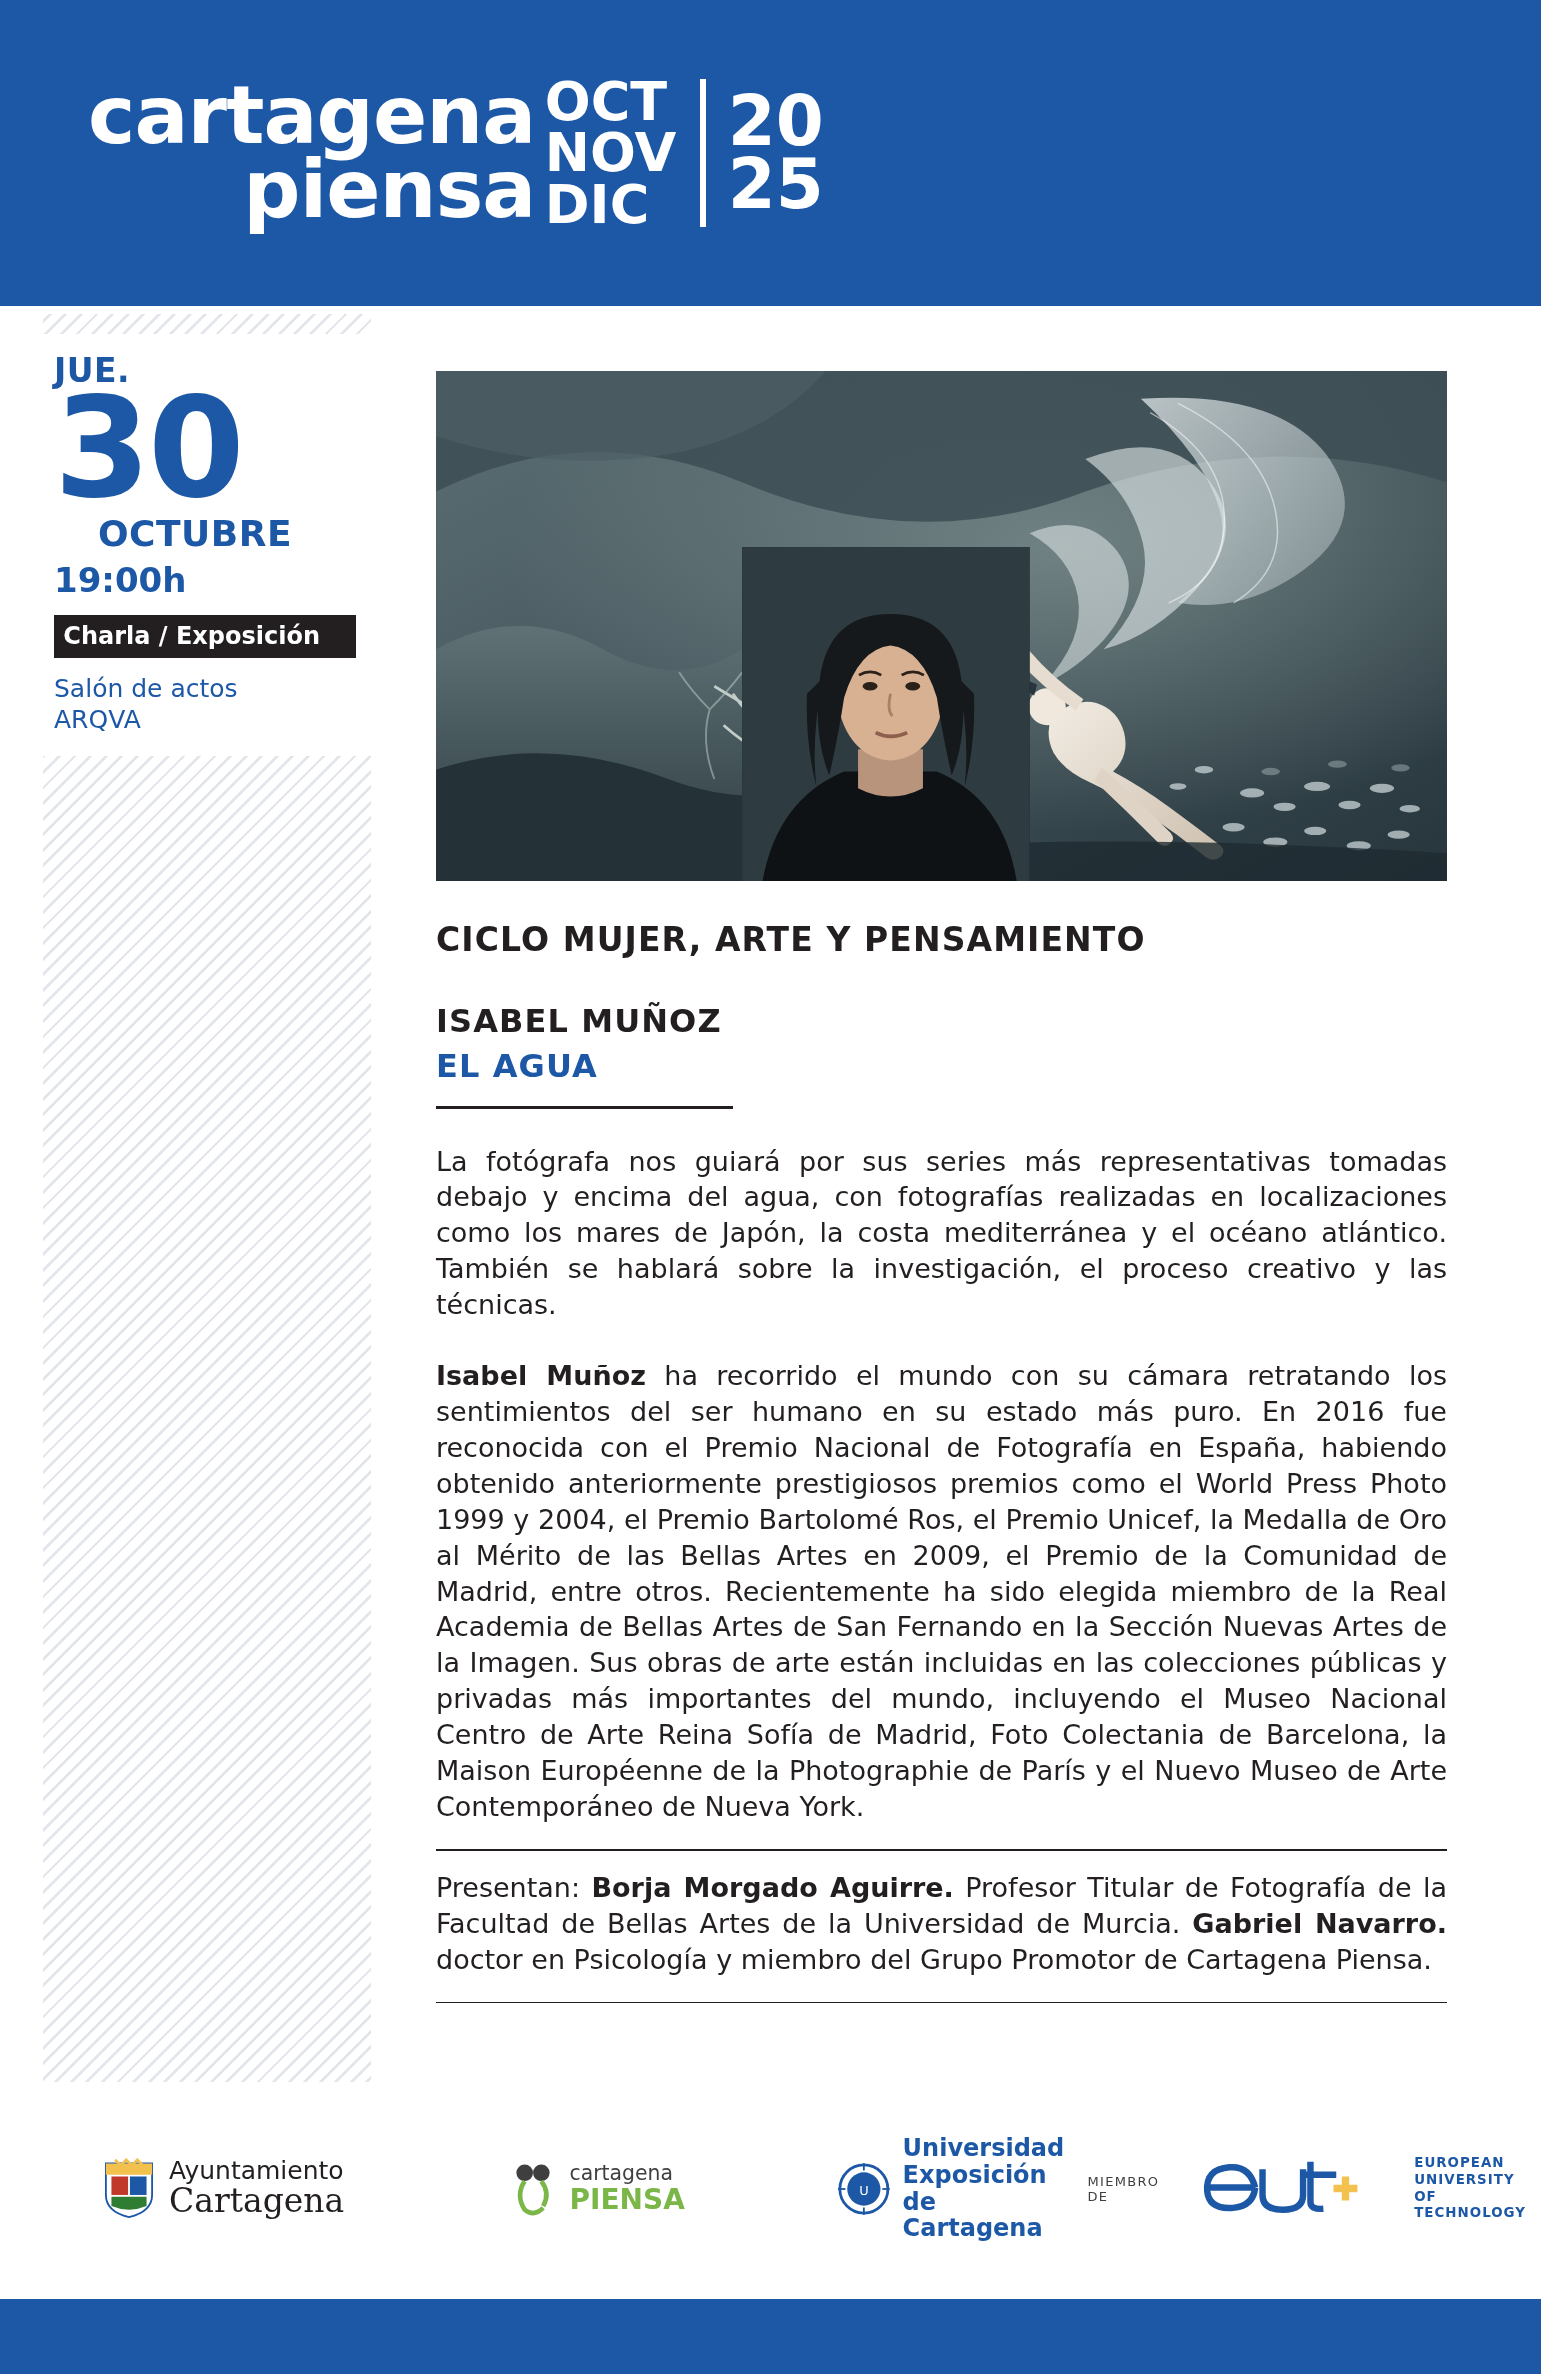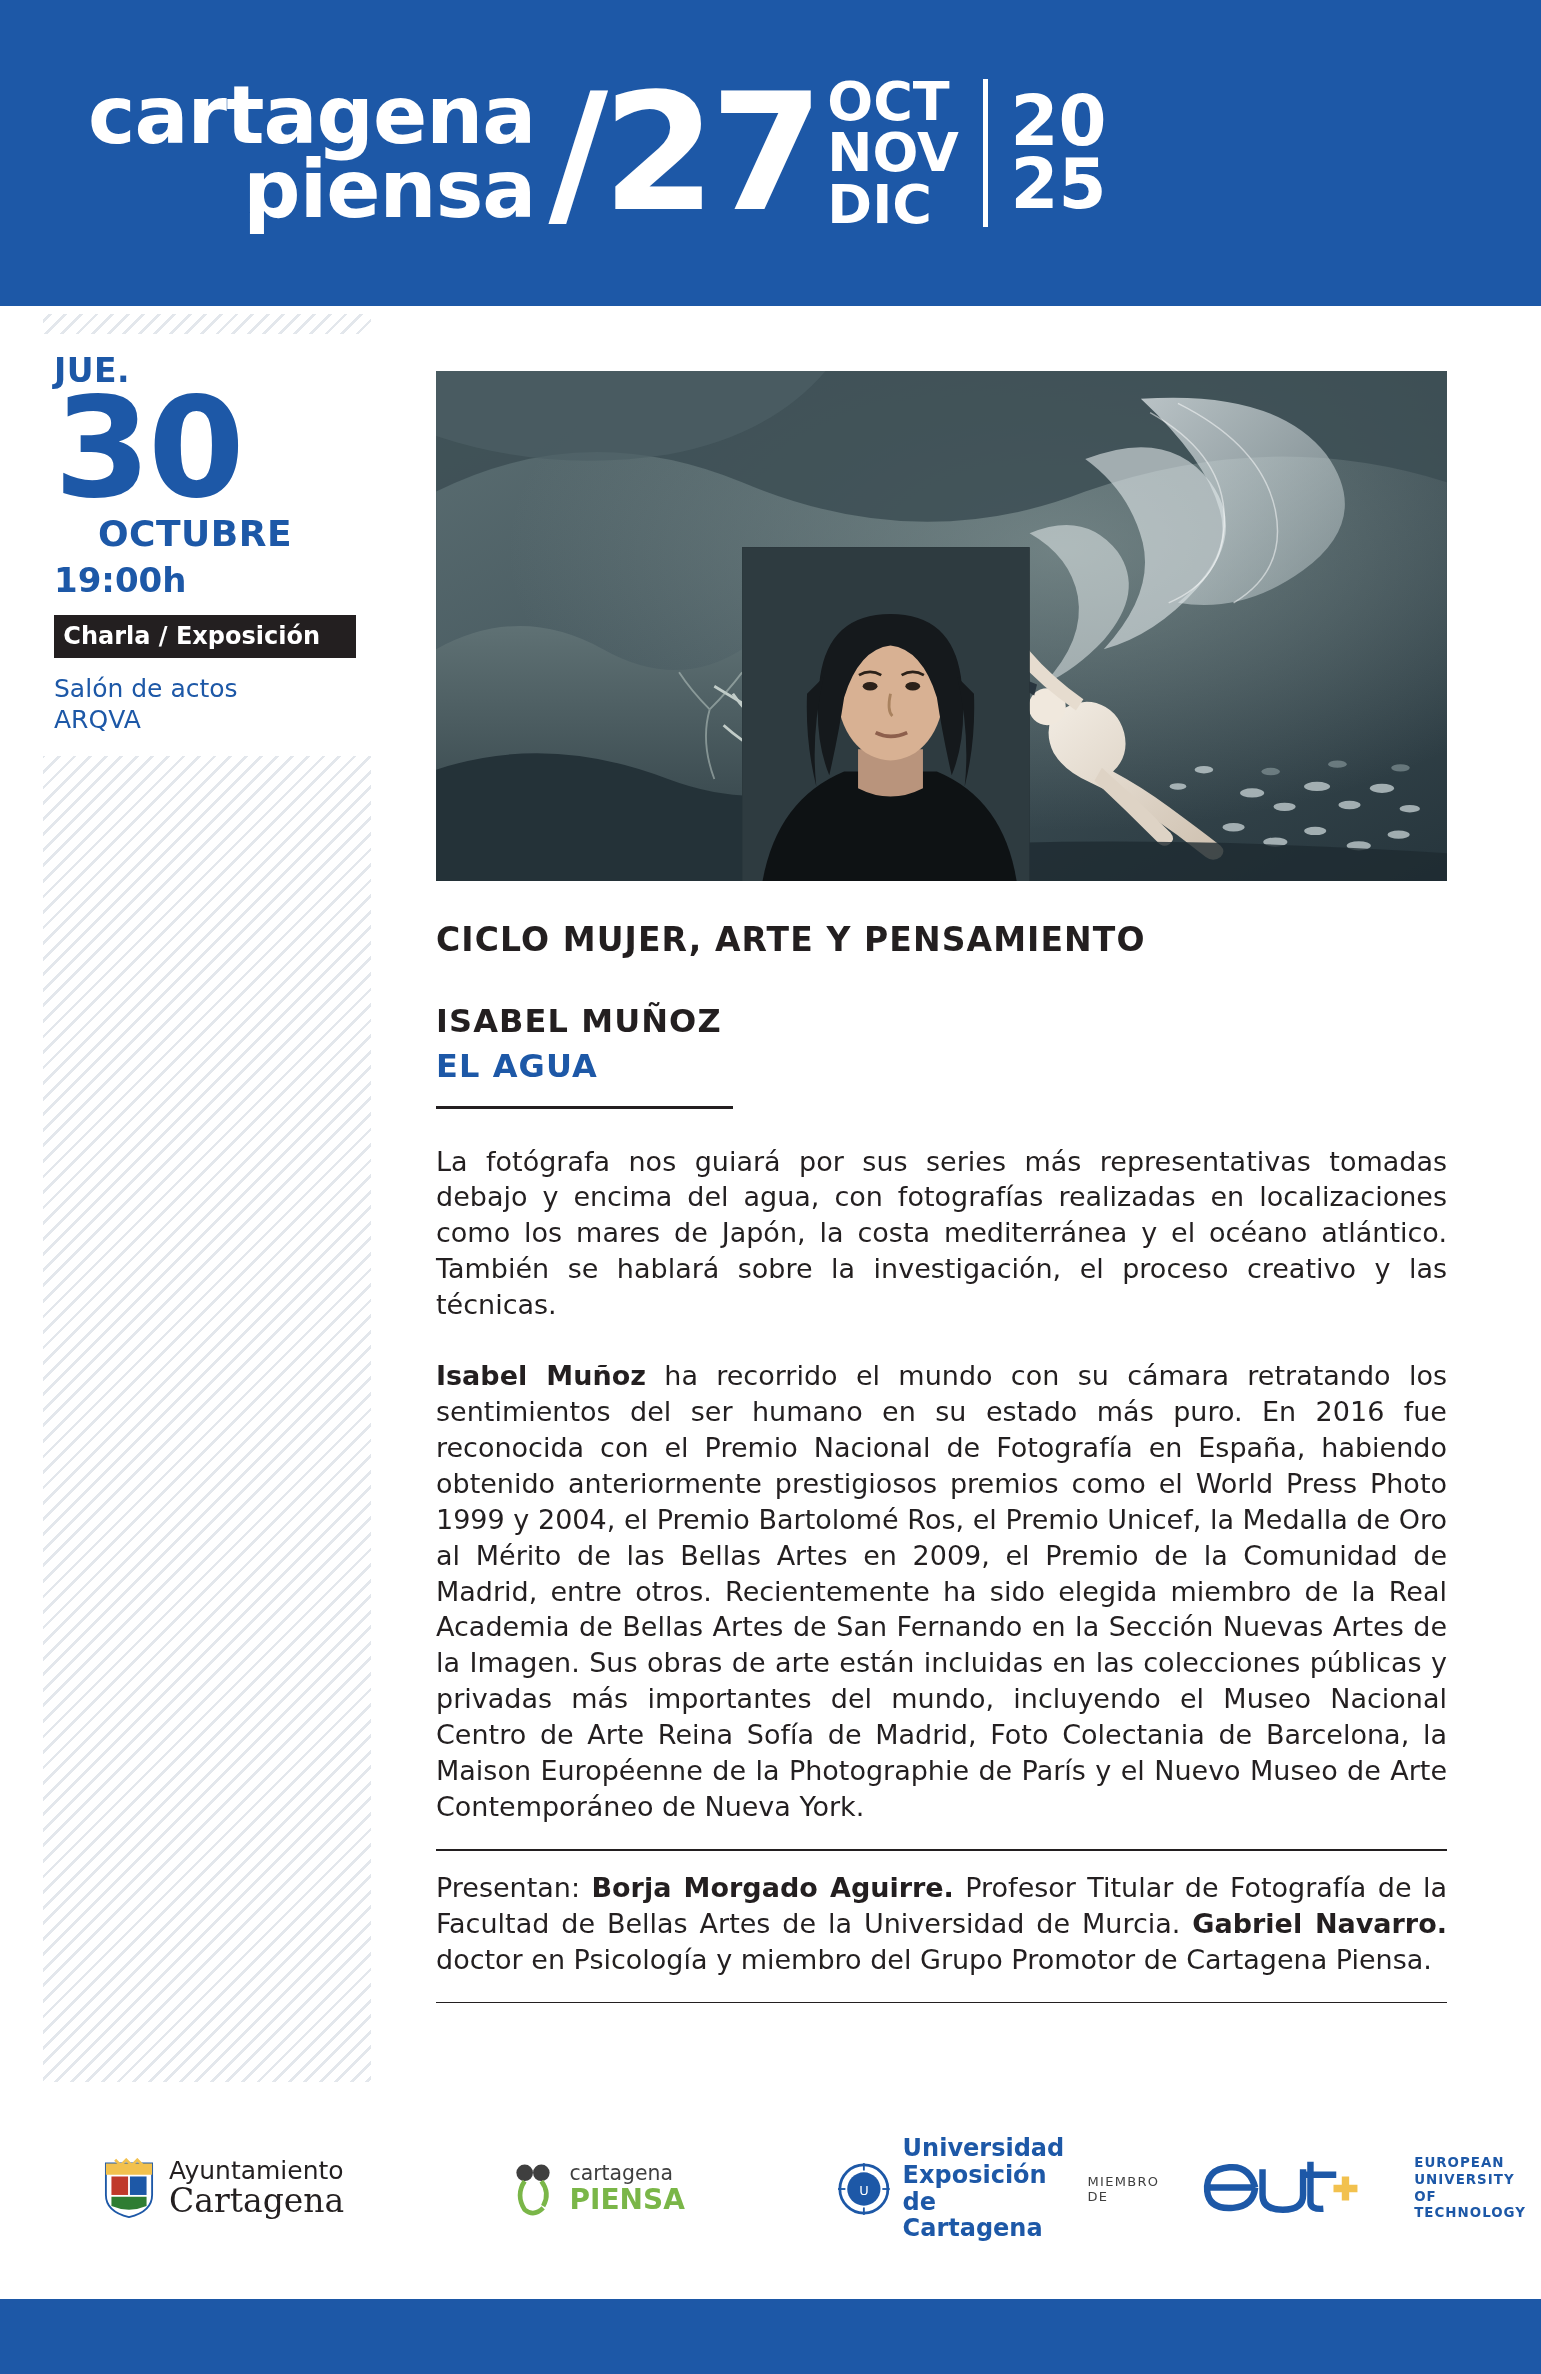--- a/index.html
+++ b/index.html
@@ -292,21 +292,20 @@
 </style>
 </head>
 <body>
 
 <div class="header">
   <div class="header-inner">
     <div class="brand">
       <span>cartagena</span>
       <span>piensa</span>
     </div>
-    <div class="slash-num">/27</div>
     <div class="months">
       <div>OCT</div>
       <div>NOV</div>
       <div>DIC</div>
     </div>
     <div class="vbar"></div>
     <div class="year">
       <div>20</div>
       <div>25</div>
     </div>

